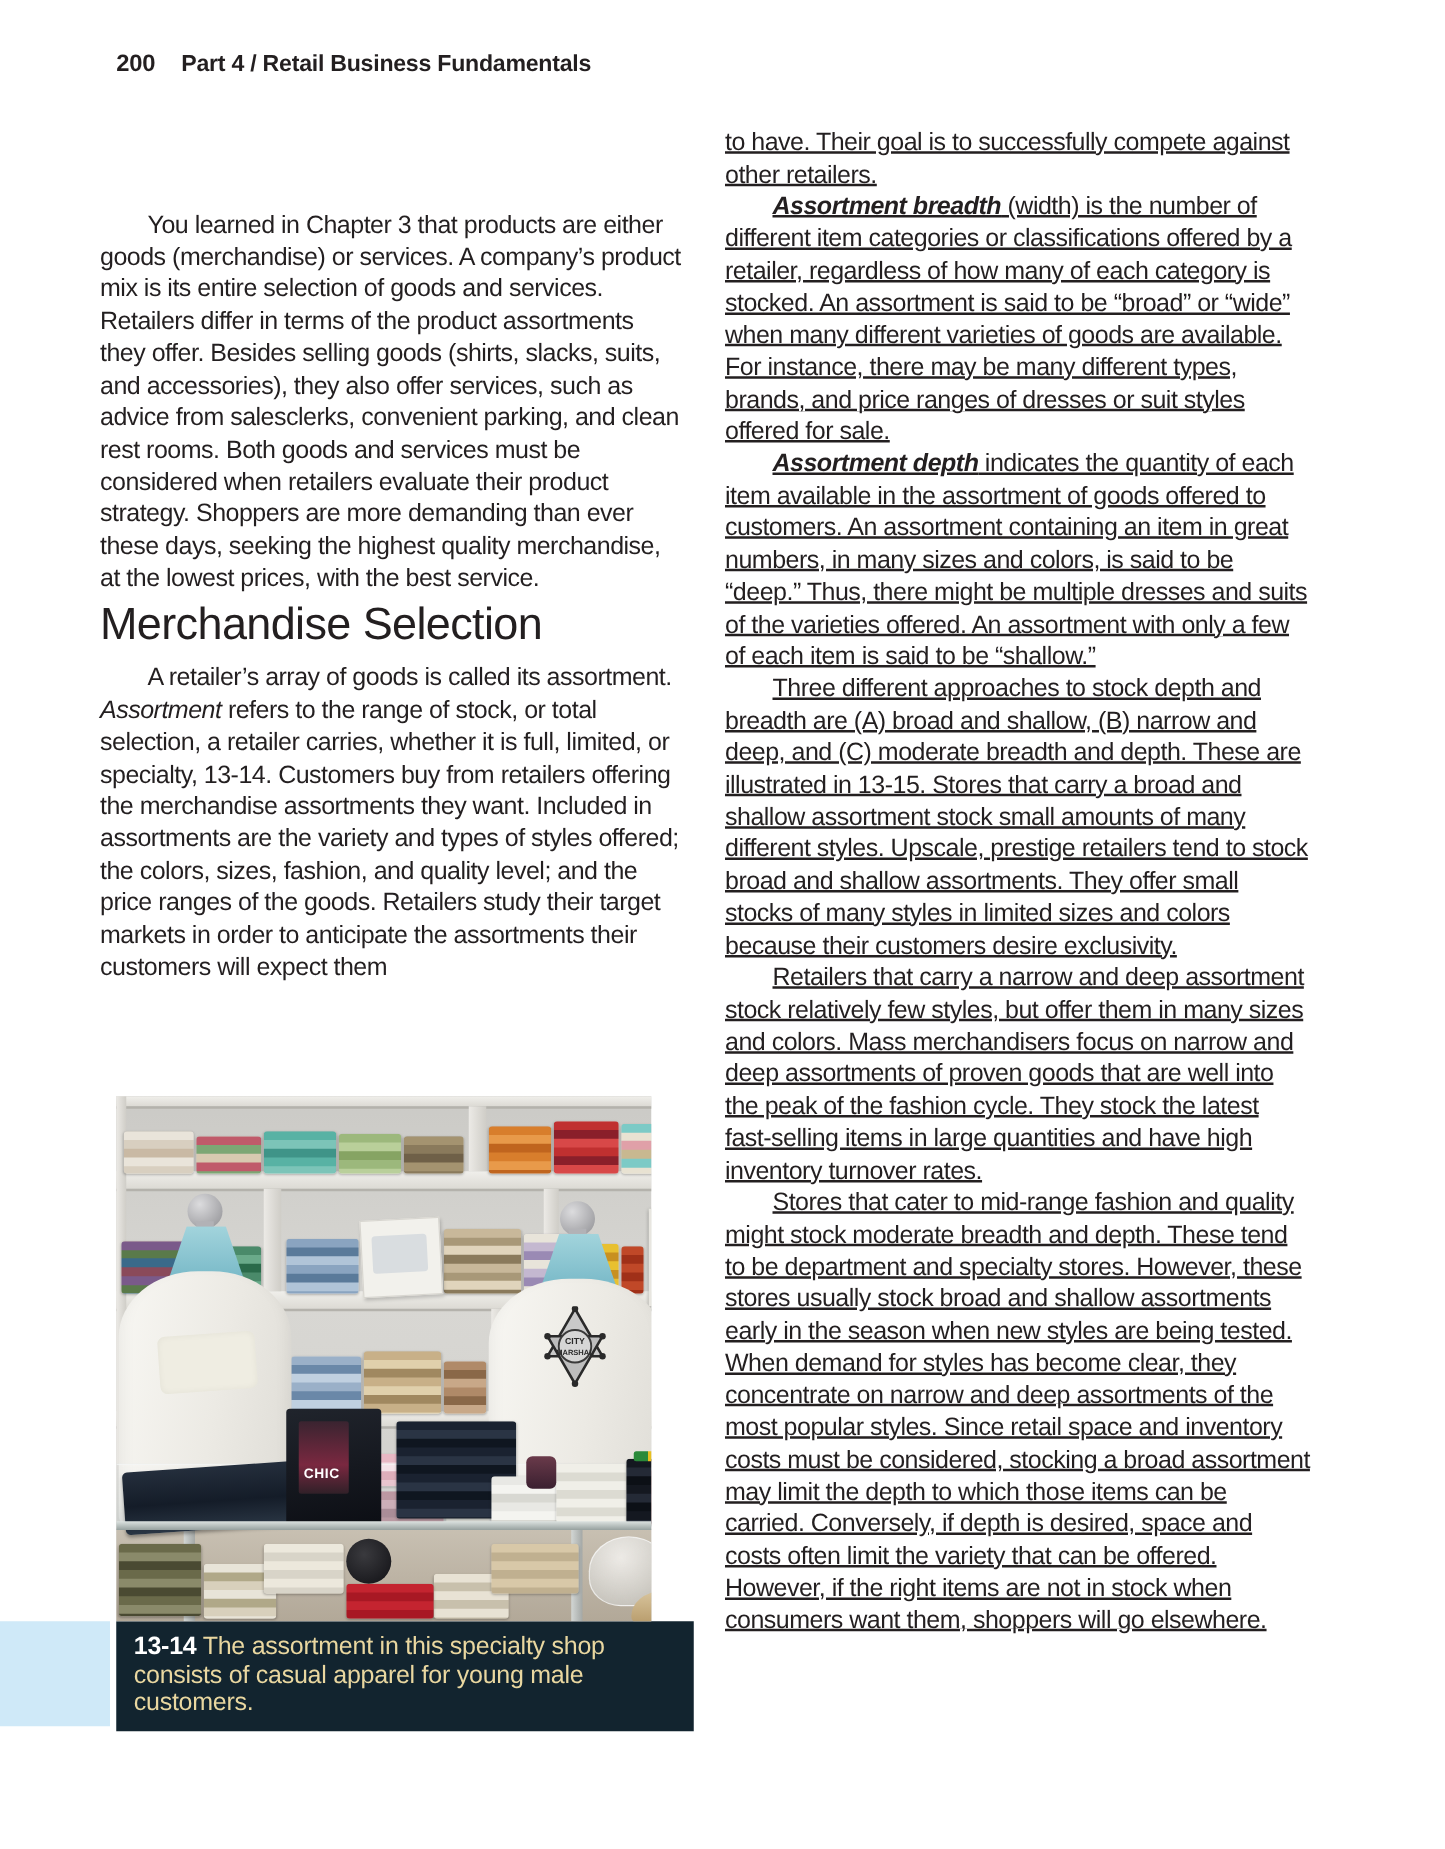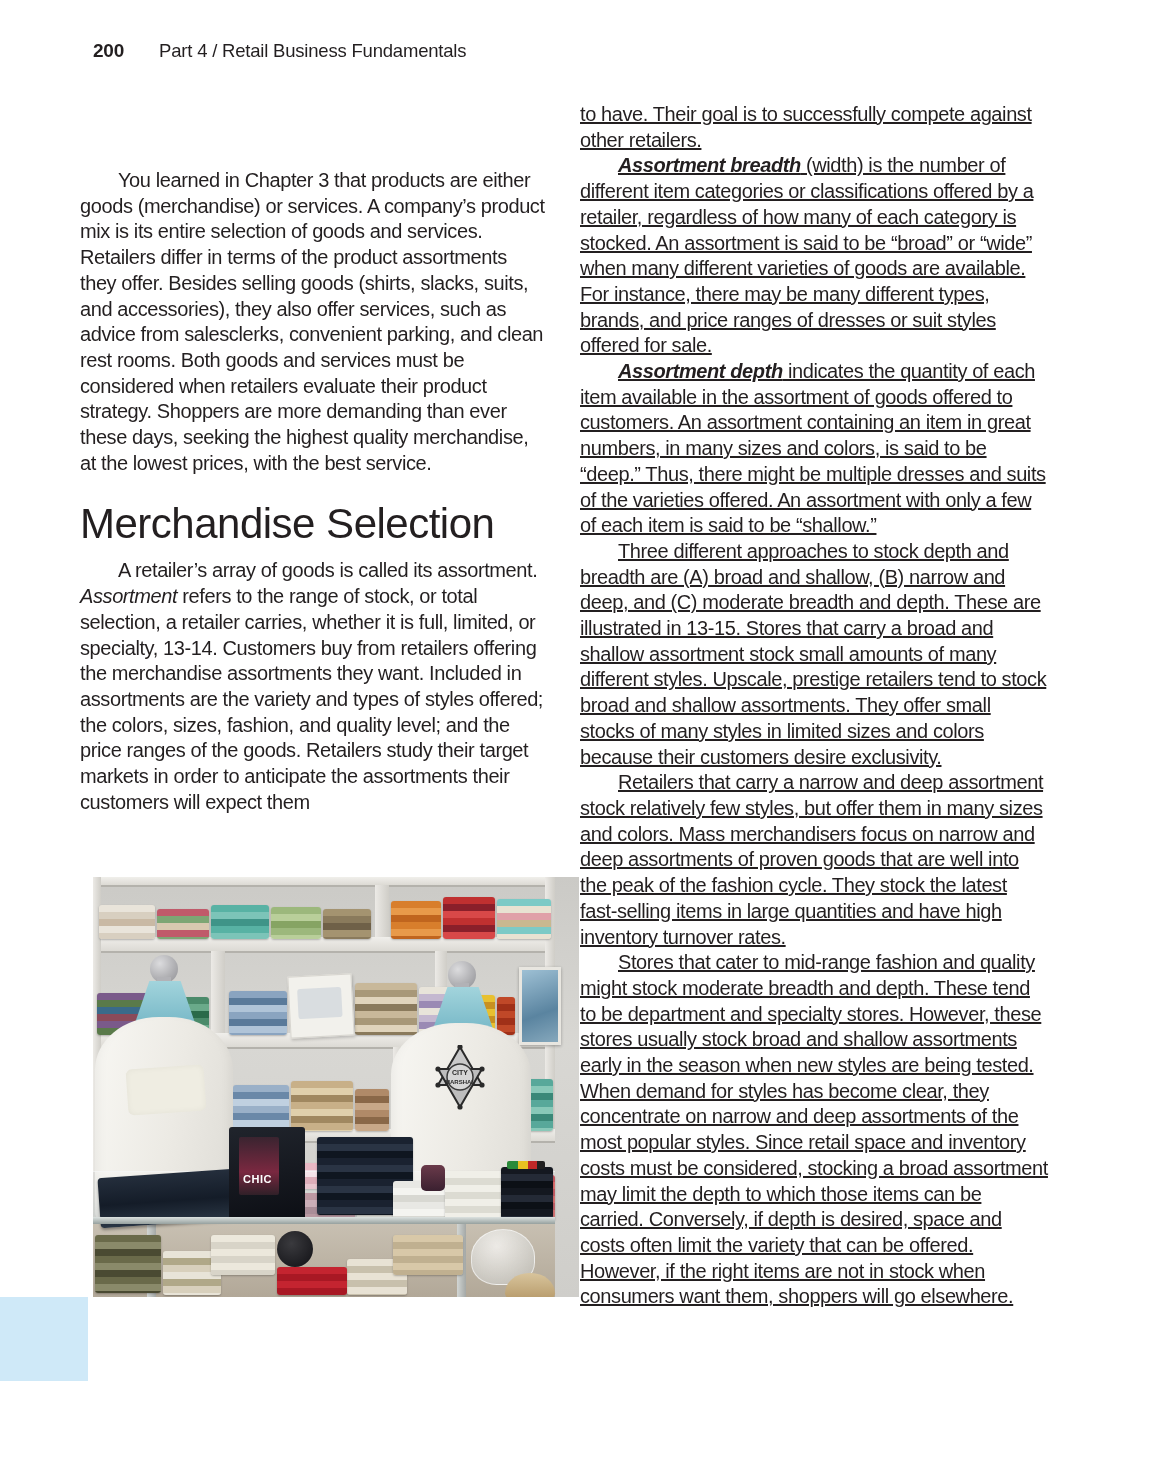--- a/index.html
+++ b/index.html
@@ -2,39 +2,39 @@
 <html><head>
 <meta charset="utf-8">
 <style>
   html,body{margin:0;padding:0;background:#ffffff;}
   .page{position:relative;width:1156px;height:1479px;background:#ffffff;overflow:hidden;
         font-family:"Liberation Sans", sans-serif;color:#231f20;}
 
   
   .runhead{position:absolute;left:93px;top:40px;font-size:18.5px;letter-spacing:-0.2px;}
   .runhead .pnum{font-weight:bold;font-size:19px;}
-  .runhead .ptitle{margin-left:30px;}
+  .runhead .ptitle{margin-left:16px;font-weight:bold;}
 
   
   .banner{position:absolute;left:81px;top:112px;width:466px;height:46px;background:#ed1c24;
           display:flex;align-items:center;}
   .banner span{color:#ffffff;font-size:33px;letter-spacing:-0.3px;padding-left:13px;padding-bottom:2px;}
 
   
   .leftcol{position:absolute;left:80px;top:168px;width:468px;}
   .rightcol{position:absolute;left:580px;top:102px;width:468px;text-decoration:underline;}
   .body-p{margin:0;font-size:20px;line-height:25.7px;letter-spacing:-0.4px;text-align:left;}
   .body-p.indent{text-indent:38px;}
   .body-p .bi{font-weight:bold;font-style:italic;}
   .body-p .i{font-style:italic;}
-  h2.sec{margin:24px 0 10px 0;font-weight:400;font-size:42px;letter-spacing:-0.5px;color:#231f20;}
+  h2.sec{margin:2px 0 10px 0;font-weight:400;font-size:36px;letter-spacing:-0.5px;color:#231f20;}
 
   
   figure{position:absolute;left:93px;top:877px;width:462px;margin:0;}
-  .photo{position:relative;width:486px;height:420px;overflow:hidden;
+  .photo{position:relative;width:428px;height:420px;overflow:hidden;
          background:linear-gradient(180deg,#cbcac6,#d8d7d3 40%,#cfceca);}
   .board{position:absolute;left:0;width:462px;background:linear-gradient(#f0efeb,#dcdad4);border-bottom:2px solid #b4b2ac;}
   .vboard{position:absolute;background:linear-gradient(90deg,#eceae6,#cfcdc7);}
   .stack{position:absolute;border-radius:3px;box-shadow:0 1px 2px rgba(0,0,0,.25);}
   .photo-card{position:absolute;left:196px;top:98px;width:62px;height:60px;background:#f2f1ec;
               border:1px solid #d8d6d0;transform:rotate(-3deg);box-shadow:1px 2px 3px rgba(0,0,0,.2);}
   .photo-card:after{content:"";position:absolute;left:8px;top:12px;width:44px;height:30px;background:#d9dde0;border-radius:3px;}
   .photo-frame{position:absolute;left:426px;top:90px;width:36px;height:72px;background:linear-gradient(160deg,#9ec0d4,#5a84a0 60%,#86a8bc);
                border:3px solid #e8e6e0;box-shadow:0 1px 3px rgba(0,0,0,.3);}
   .mann-torso{position:absolute;background:linear-gradient(100deg,#f8f7f3,#eceae4 55%,#dedcd6);
@@ -189,20 +189,23 @@
           <div class="stack" style="left: 300px; top: 358px; width: 70px; height: 40px; background-image: linear-gradient(rgb(216, 200, 168) 0%, rgb(216, 200, 168) 50%, rgb(192, 176, 144) 50%, rgb(192, 176, 144) 100%); background-size: 100% 14px;"></div>
           <div class="stack" style="left: 224px; top: 260px; width: 96px; height: 78px; background-image: linear-gradient(rgb(26, 34, 48) 0%, rgb(26, 34, 48) 33.3333%, rgb(42, 52, 68) 33.3333%, rgb(42, 52, 68) 66.6667%, rgb(15, 22, 32) 66.6667%, rgb(15, 22, 32) 100%); background-size: 100% 21px;"></div>
           <div class="stack" style="left: 300px; top: 304px; width: 62px; height: 38px; background-image: linear-gradient(rgb(232, 232, 228) 0%, rgb(232, 232, 228) 33.3333%, rgb(244, 244, 240) 33.3333%, rgb(244, 244, 240) 66.6667%, rgb(216, 216, 210) 66.6667%, rgb(216, 216, 210) 100%); background-size: 100% 21px;"></div>
           <div class="stack" style="left: 352px; top: 294px; width: 56px; height: 48px; background-image: linear-gradient(rgb(240, 239, 232) 0%, rgb(240, 239, 232) 50%, rgb(220, 219, 210) 50%, rgb(220, 219, 210) 100%); background-size: 100% 14px;"></div>
           <div class="stack" style="left: 408px; top: 290px; width: 52px; height: 52px; background-image: linear-gradient(rgb(20, 24, 32) 0%, rgb(20, 24, 32) 33.3333%, rgb(36, 42, 54) 33.3333%, rgb(36, 42, 54) 66.6667%, rgb(12, 16, 22) 66.6667%, rgb(12, 16, 22) 100%); background-size: 100% 21px;"></div>
         </div>
       <div class="stripe-band"></div>
       <div class="tin"></div>
       <div class="table-edge"></div>
     </div>
+    <figcaption>
+      <b class="cap-label">13-14</b><span class="cap-text">The assortment in this specialty shop consists of casual apparel for young male customers.</span>
+    </figcaption>
   </figure>
 
   <div class="blue-strip"></div>
 
   <div class="rightcol" id="right-col">
       <p class="body-p"><span>to have. Their goal is to successfully compete against other retailers.</span></p>
       <p class="body-p indent"><span class="bi">Assortment breadth</span><span> (width) is the number of different item categories or classifications offered by a retailer, regardless of how many of each category is stocked. An assortment is said to be “broad” or “wide” when many different varieties of goods are available. For instance, there may be many different types, brands, and price ranges of dresses or suit styles offered for sale.</span></p>
       <p class="body-p indent"><span class="bi">Assortment depth</span><span> indicates the quantity of each item available in the assortment of goods offered to customers. An assortment containing an item in great numbers, in many sizes and colors, is said to be “deep.” Thus, there might be multiple dresses and suits of the varieties offered. An assortment with only a few of each item is said to be “shallow.”</span></p>
       <p class="body-p indent"><span>Three different approaches to stock depth and breadth are (A) broad and shallow, (B) narrow and deep, and (C) moderate breadth and depth. These are illustrated in 13-15. Stores that carry a broad and shallow assortment stock small amounts of many different styles. Upscale, prestige retailers tend to stock broad and shallow assortments. They offer small stocks of many styles in limited sizes and colors because their customers desire exclusivity.</span></p>
       <p class="body-p indent"><span>Retailers that carry a narrow and deep assortment stock relatively few styles, but offer them in many sizes and colors. Mass merchandisers focus on narrow and deep assortments of proven goods that are well into the peak of the fashion cycle. They stock the latest fast-selling items in large quantities and have high inventory turnover rates.</span></p>

